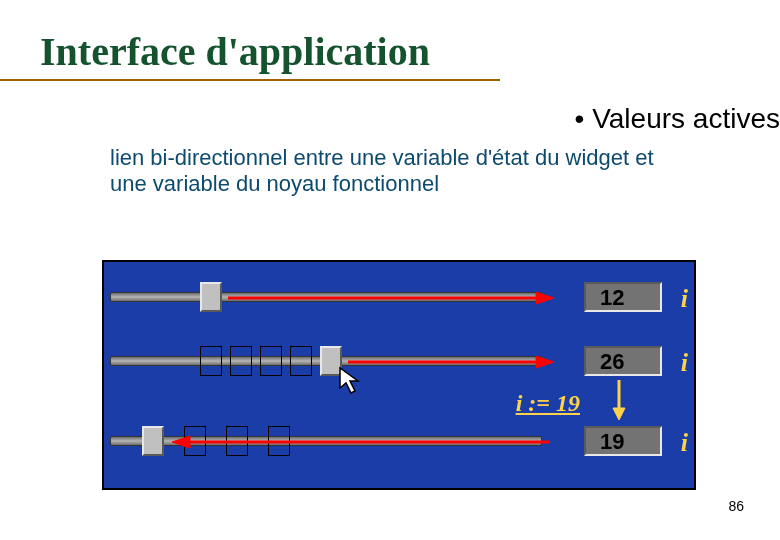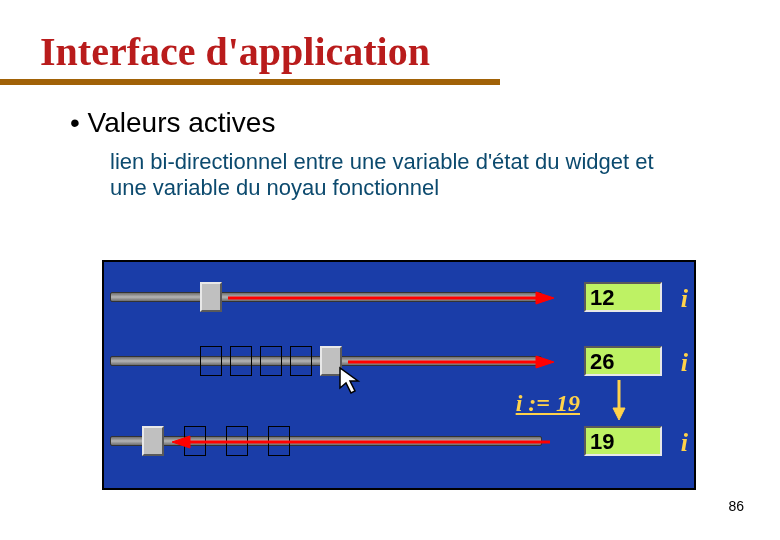--- a/index.html
+++ b/index.html
@@ -8,29 +8,30 @@
     width: 780px;
     height: 540px;
     background: white;
     font-family: Arial, Helvetica, sans-serif;
     position: relative;
   }
   .title {
     font-family: "Times New Roman", serif;
     font-size: 40px;
     font-weight: bold;
-    color: #b91c1c;
+    color: #14532d;
     padding: 28px 0 4px 40px;
-    border-bottom: 6px solid #a16207;
+    border-bottom: 2px solid #a16207;
     width: 460px;
   }
   .bullet-row {
     margin: 22px 0 0 70px;
     font-size: 28px;
     color: #000;
+    text-align: right;
   }
   .bullet-row::before {
     content: "• ";
   }
   .desc {
     margin: 10px 0 0 110px;
     font-size: 22px;
     color: #0c4a6e;
     width: 560px;
     line-height: 1.2;
@@ -84,29 +85,29 @@
     border: 1px solid #000;
     background: transparent;
     box-sizing: border-box;
   }
   .vbox {
     position: absolute;
     right: 32px;
     top: 12px;
     width: 78px;
     height: 30px;
-    background: #bef264;
+    background: #737373;
     border-left: 2px solid #5a5a5a;
     border-top: 2px solid #5a5a5a;
     border-right: 2px solid #e8e8e8;
     border-bottom: 2px solid #e8e8e8;
     box-sizing: border-box;
     font-size: 22px;
     font-weight: bold;
-    padding: 1px 4px;
+    padding: 1px 14px;
     color: #000;
   }
   .ilabel {
     position: absolute;
     right: 6px;
     top: 14px;
     color: #ffd24a;
     font-size: 26px;
     font-weight: bold;
     font-style: italic;

